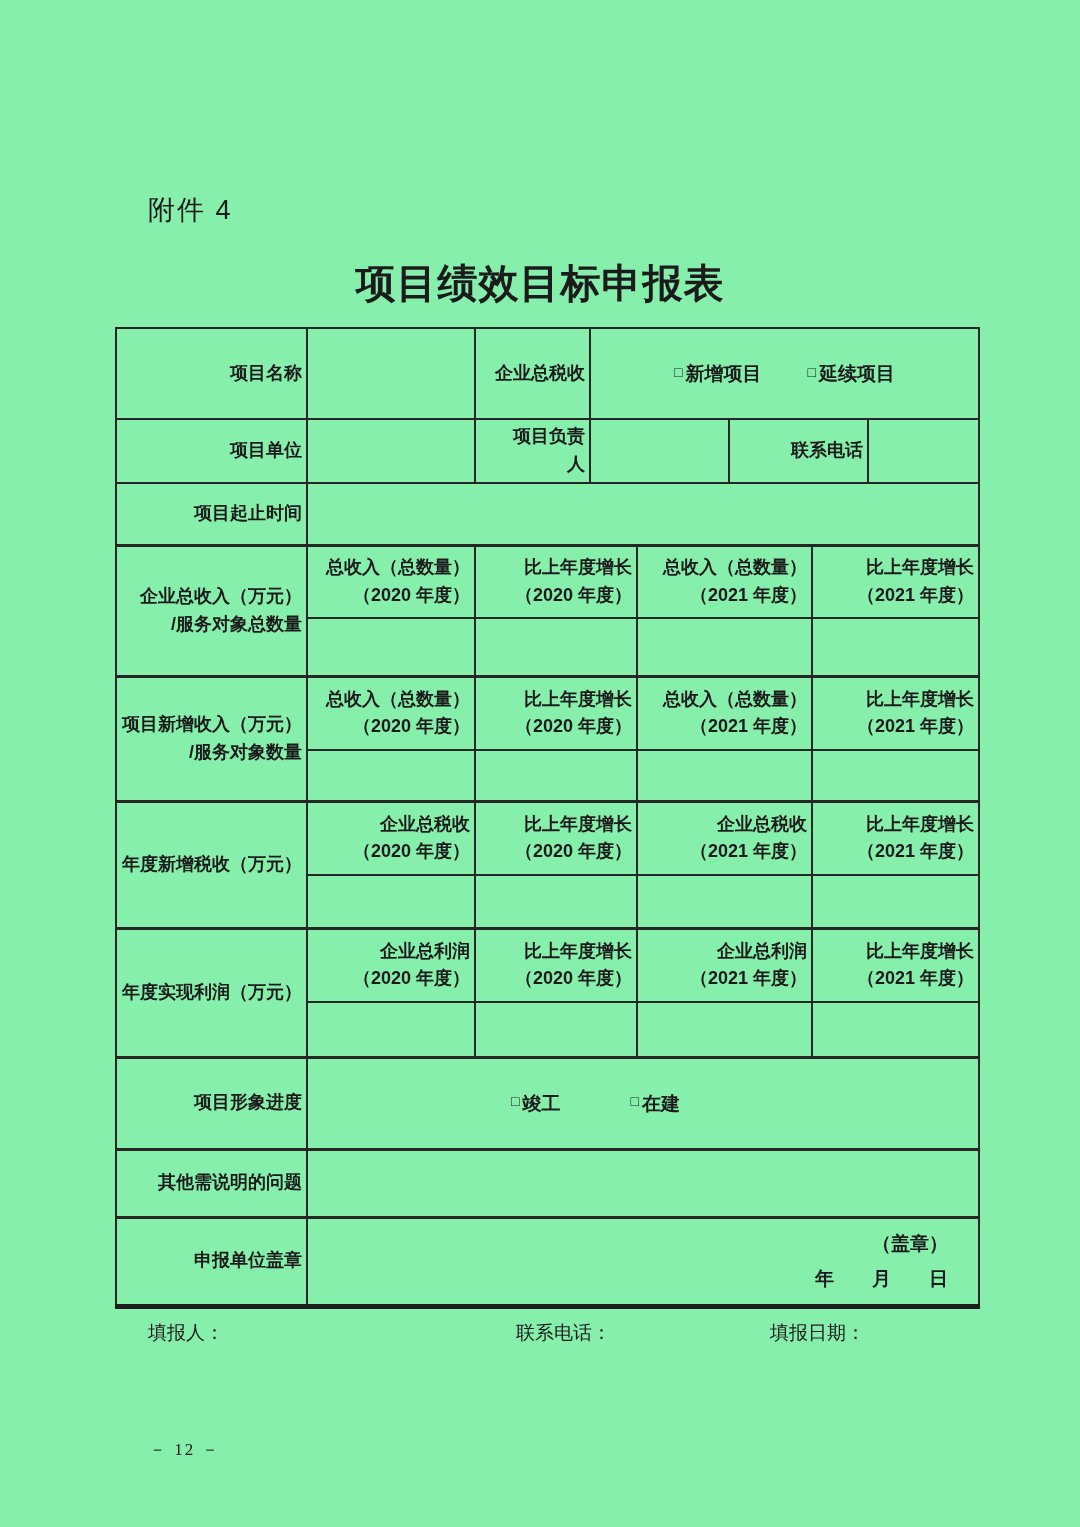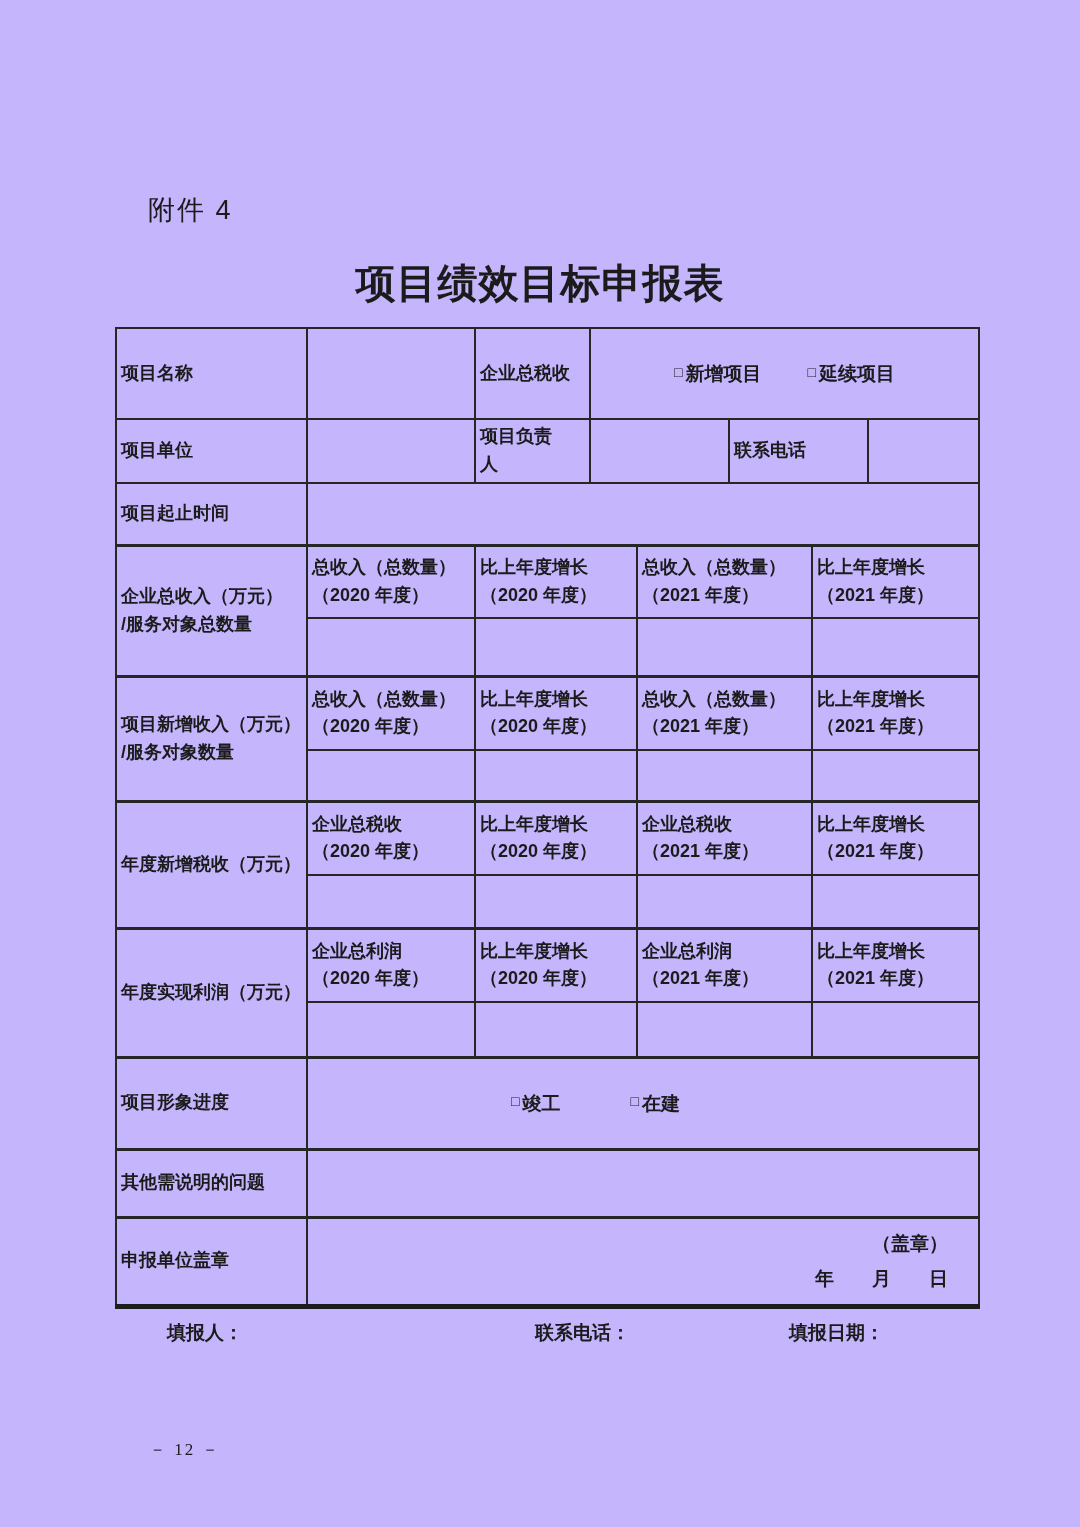--- a/index.html
+++ b/index.html
@@ -1,36 +1,36 @@
 <!DOCTYPE html>
 <html><head>
 <meta charset="utf-8">
 <style>
   html,body{margin:0;padding:0;}
   body{background:#e8e8e8;font-family:"Liberation Sans","DejaVu Sans",sans-serif;}
-  .page{position:relative;width:1080px;height:1527px;background:#c4b5fd;margin:0 auto;overflow:hidden;color:#1b1b1b;}
+  .page{position:relative;width:1080px;height:1527px;background:#86efac;margin:0 auto;overflow:hidden;color:#1b1b1b;}
   .attachment{position:absolute;left:148px;top:192px;font-size:27px;font-weight:500;letter-spacing:2px;}
   .doc-title{position:absolute;left:0;top:256px;width:100%;text-align:center;font-size:40px;font-weight:700;letter-spacing:1px;}
   table.form{position:absolute;left:115px;top:327px;border-collapse:collapse;table-layout:fixed;width:863px;border:2px solid #262626;border-bottom:5px solid #1d1d1d;}
-  td{border:2px solid #262626;text-align:left;vertical-align:middle;font-size:18px;font-weight:700;white-space:pre-line;padding:2px 4px;line-height:1.55;color:#1b1b1b;overflow:hidden;}
+  td{border:2px solid #262626;text-align:right;vertical-align:middle;font-size:18px;font-weight:700;white-space:pre-line;padding:2px 4px;line-height:1.55;color:#1b1b1b;overflow:hidden;}
   tr.thick td{border-top-width:3px;}
   tr.sub td{border-top-width:1px;}
   td.lbl{font-weight:700;}
   .hA{height:63px;} .hB{height:64px;} .hC{height:62px;}
   .hdr{height:73px;} .sub1{height:58px;} .hdr2{height:74px;} .sub2{height:51px;}
   .hdr3{height:74px;} .sub3{height:53px;} .hdr4{height:74px;} .sub4{height:55px;}
   .hP{height:64px;} .hO{height:68px;margin-left:40px;} .hS{height:89px;}
   .optrow{display:flex;justify-content:center;align-items:center;}
   .optrow .opt{display:inline-flex;align-items:center;font-size:19px;font-weight:700;}
   .box{font-size:14px;font-weight:400;margin-right:3px;position:relative;top:-1px;}
   .attr-opts{gap:46px;}
   .prog-opts{gap:70px;padding-right:95px;}
   td.stamp-cell{text-align:right;vertical-align:middle;padding-right:30px;line-height:1.85;font-size:19px;}
   .footer-row{position:absolute;top:1320px;left:0;width:1080px;height:30px;}
-  .footer-row span{position:absolute;font-size:19px;font-weight:700;margin-left:19px;}
+  .footer-row span{position:absolute;font-size:19px;font-weight:400;}
   .f-filler{left:148px;} .f-phone{left:516px;} .f-date{left:770px;}
   .page-num{position:absolute;left:149px;top:1438px;font-family:"Liberation Serif","DejaVu Serif",serif;font-size:17px;font-weight:400;letter-spacing:2px;}
 </style>
 </head>
 <body>
 
 <div class="page">
 
   <div class="attachment">附件 4</div>
   <div class="doc-title">项目绩效目标申报表</div>

